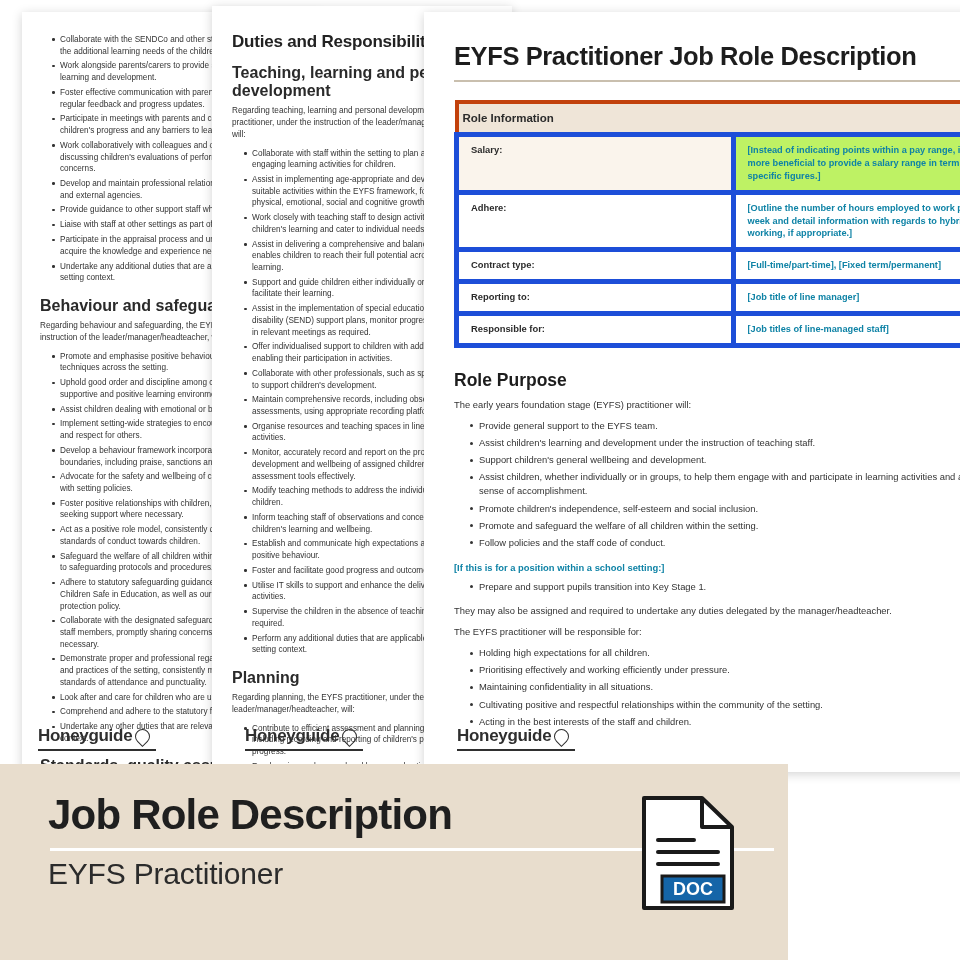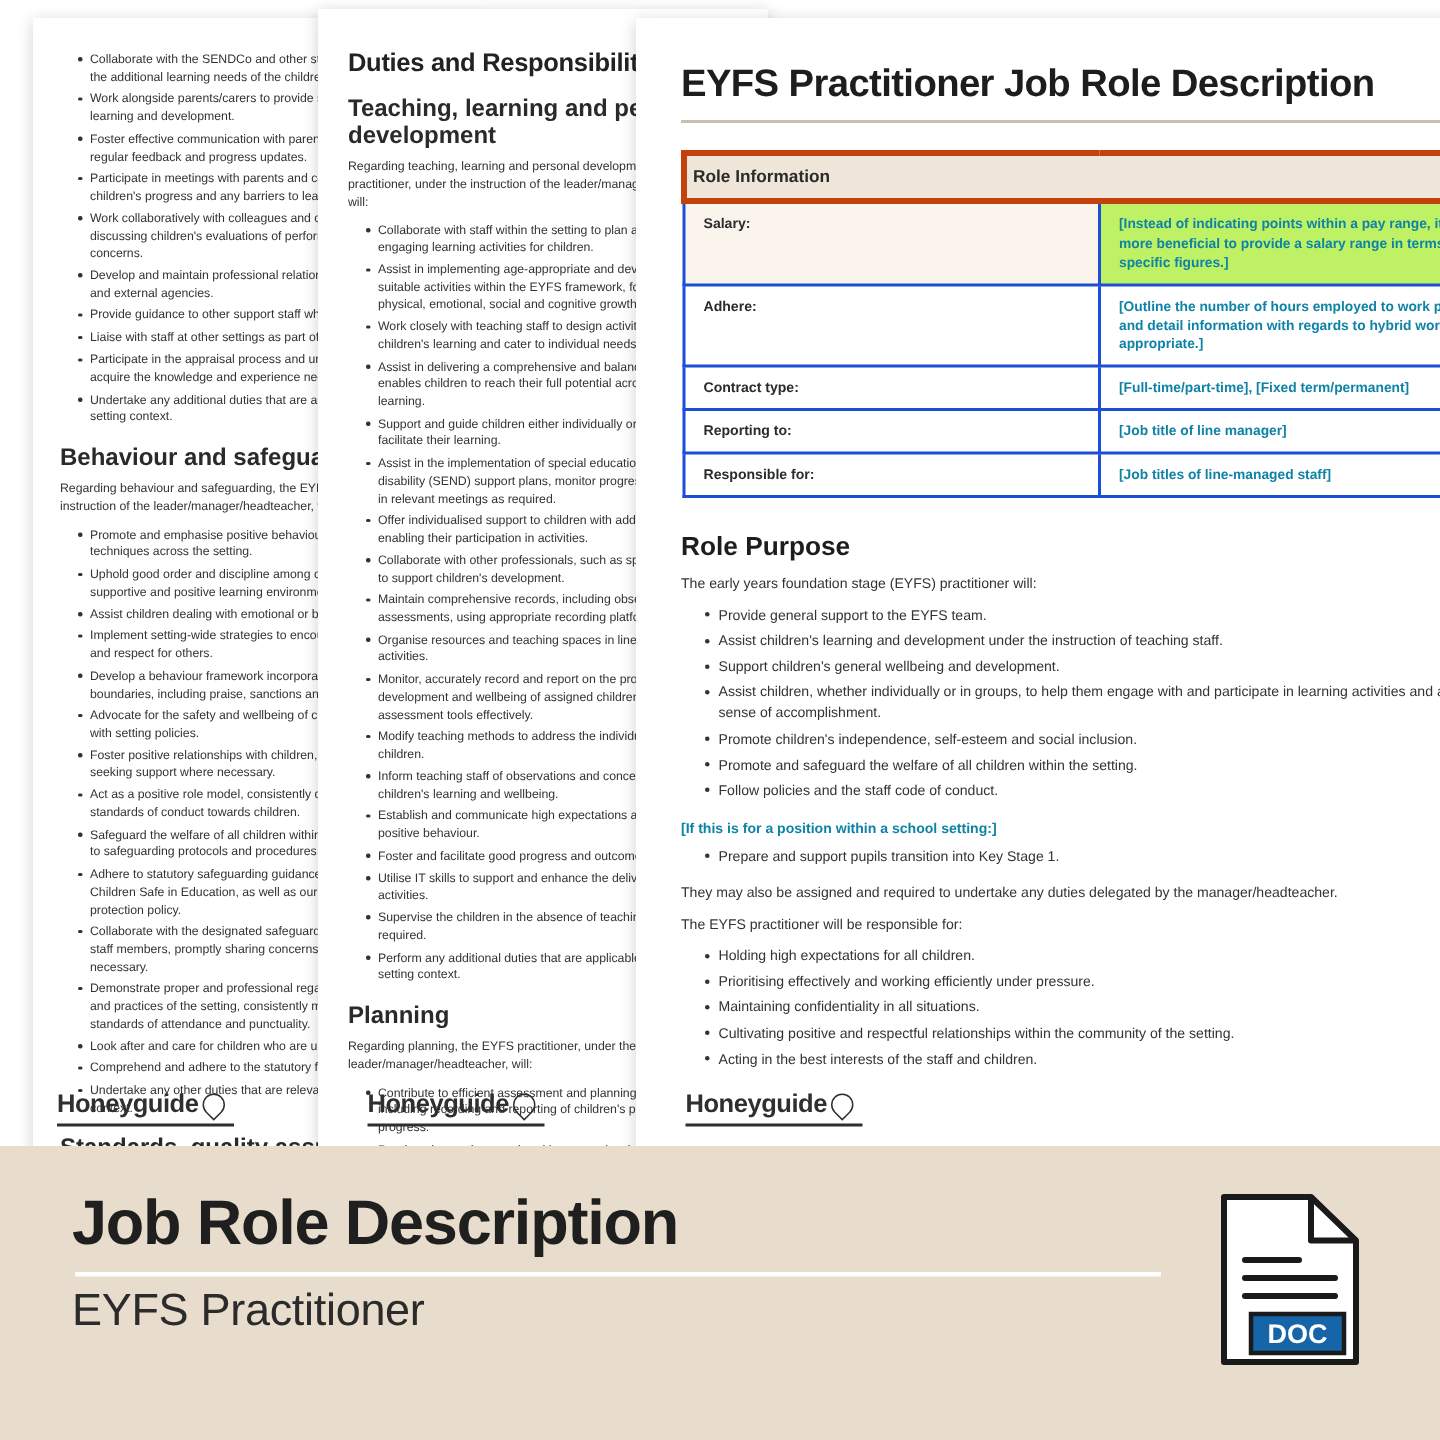--- a/index.html
+++ b/index.html
@@ -119,21 +119,21 @@
   }
   .info-table .hdr td {
     background: #efe5d8;
     font-weight: bold;
     font-size: 11.5px;
     color: #2b2b2b;
     padding: 8px 4px;
     border: 4px solid #c2410c;
   }
   .info-table td {
-    border: 2px solid #1d4ed8;
+    border: 5px solid #1d4ed8;
     padding: 7px 12px;
     vertical-align: top;
     font-size: 9.2px;
   }
   .info-table td.k {
     width: 122px;
     background: #ffffff;
     font-weight: bold;
     color: #2b2b2b;
     font-size: 9.4px;
@@ -224,21 +224,21 @@
   }
   .logo-back { left: 38px; top: 726px; }
   .logo-mid { left: 245px; top: 726px; }
   .logo-front { left: 457px; top: 726px; }
 
   
   .banner {
     position: absolute;
     left: 0;
     bottom: 0;
-    width: 960px;
+    width: 788px;
     height: 196px;
     background: #e8ddcd;
   }
   .banner-title {
     position: absolute;
     left: 48px;
     top: 27px;
     font-size: 42px;
     font-weight: bold;
     color: #1f1f1f;

